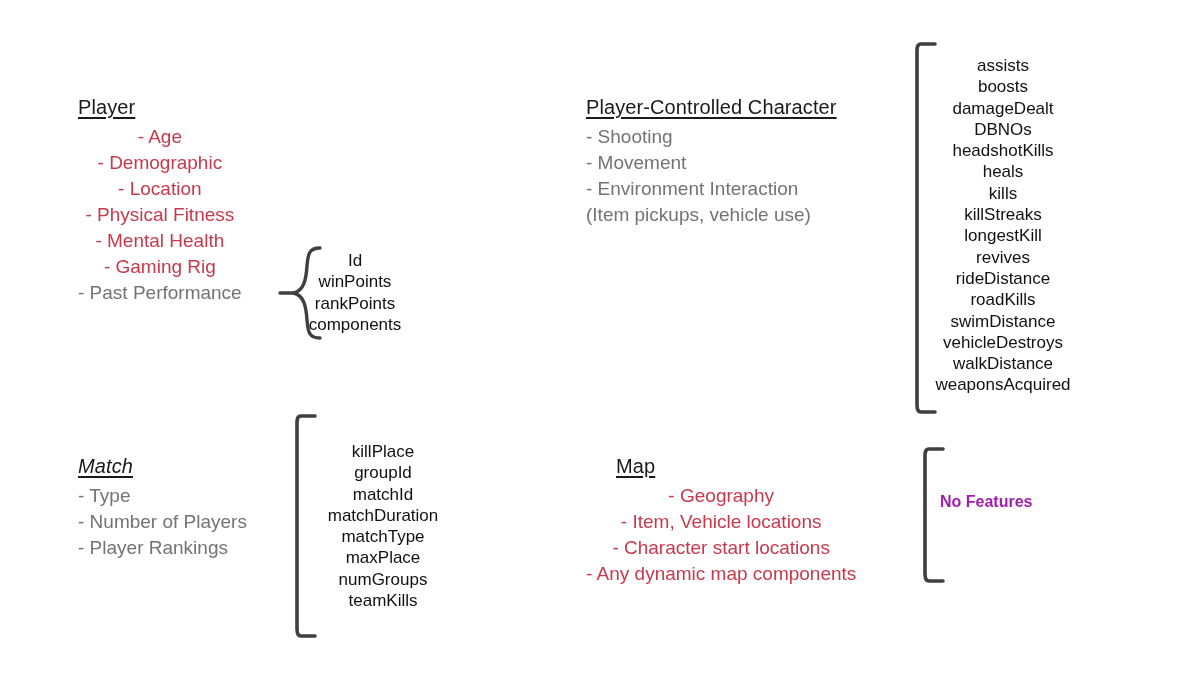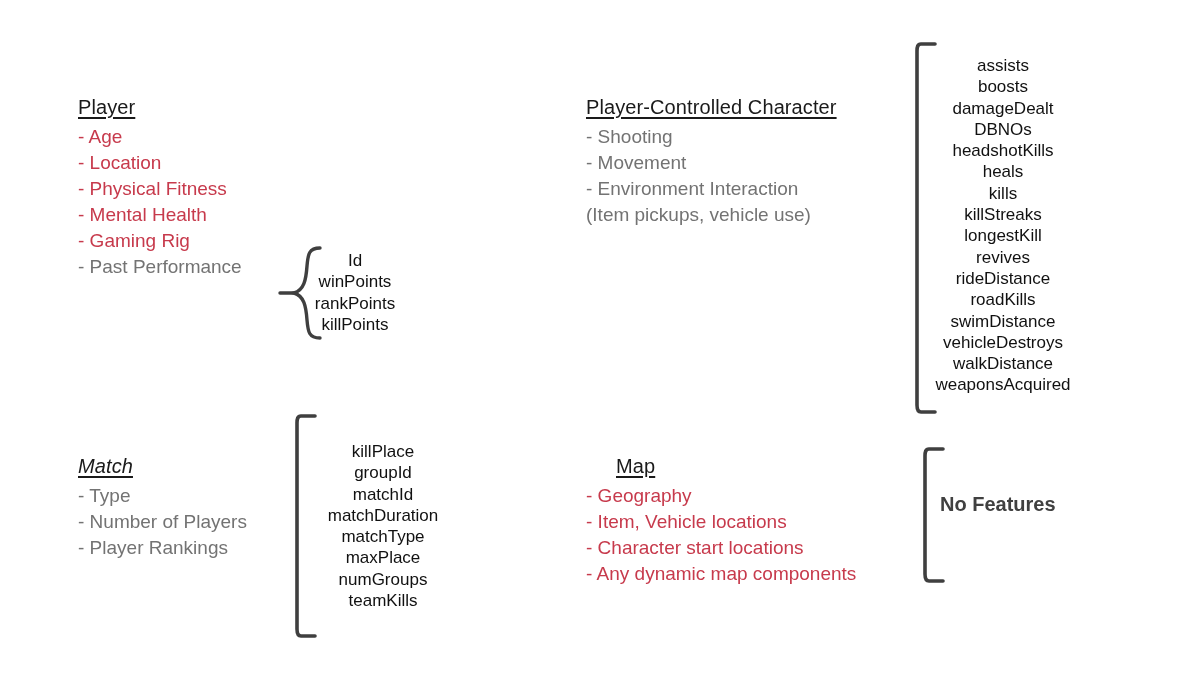--- a/index.html
+++ b/index.html
@@ -31,76 +31,77 @@
   }
   .bullet-list {
     position: absolute;
     font-size: 19px;
     line-height: 26px;
     white-space: nowrap;
   }
   .bullet-list .row {
     white-space: nowrap;
   }
-  .red  { color: #c73a4c; }
+  .red  { color: #c73a4c; text-align: center; }
   .green{ color: #737373; }
 
   
   .feature-col {
     position: absolute;
     font-size: 17px;
     line-height: 21.3px;
     color: #111111;
     text-align: center;
     white-space: nowrap;
   }
   .feature-col .row { white-space: nowrap; }
 
   .no-features {
     position: absolute;
-    font-size: 20px;
+    font-size: 16px;
     font-weight: bold;
-    color: #404040;
+    color: #a21caf;
     white-space: nowrap;
   }
 
   
   .bracket {
     position: absolute;
   }
   .bracket svg { display: block; overflow: visible; }
 </style>
 </head>
 <body>
 
 <div id="canvas">
 
   <div class="group-heading" style="left:78px; top:96px;">Player</div>
 
   <div class="bullet-list" id="player-items" style="left:78px; top:124px;">
       <div class="row red">- Age</div>
+      <div class="row red">- Demographic</div>
       <div class="row red">- Location</div>
       <div class="row red">- Physical Fitness</div>
       <div class="row red">- Mental Health</div>
       <div class="row red">- Gaming Rig</div>
       <div class="row green">- Past Performance</div>
     </div>
 
   <div class="bracket" style="left:276px; top:245px;">
     <svg width="48" height="96" viewBox="0 0 48 96" fill="none" xmlns="http://www.w3.org/2000/svg">
       <path d="M44 3 C33 3 32 9 31 21 C30 35 28 45 18 48 C28 51 30 61 31 75 C32 87 33 93 44 93" stroke="#3f3f3f" stroke-width="3.4" stroke-linecap="round" fill="none"></path>
       <path d="M18 48 L4 48" stroke="#3f3f3f" stroke-width="3.4" stroke-linecap="round"></path>
     </svg>
   </div>
 
   <div class="feature-col" id="player-features" style="left:308px; top:250px; width:94px;">
       <div class="row">Id</div>
       <div class="row">winPoints</div>
       <div class="row">rankPoints</div>
-      <div class="row">killPoints</div>
+      <div class="row">components</div>
     </div>
 
   <div class="group-heading" style="left:586px; top:96px;">Player-Controlled Character</div>
 
   <div class="bullet-list" id="character-items" style="left:586px; top:124px;">
       <div class="row green">- Shooting</div>
       <div class="row green">- Movement</div>
       <div class="row green">- Environment Interaction</div>
       <div class="row green">(Item pickups, vehicle use)</div>
     </div>

